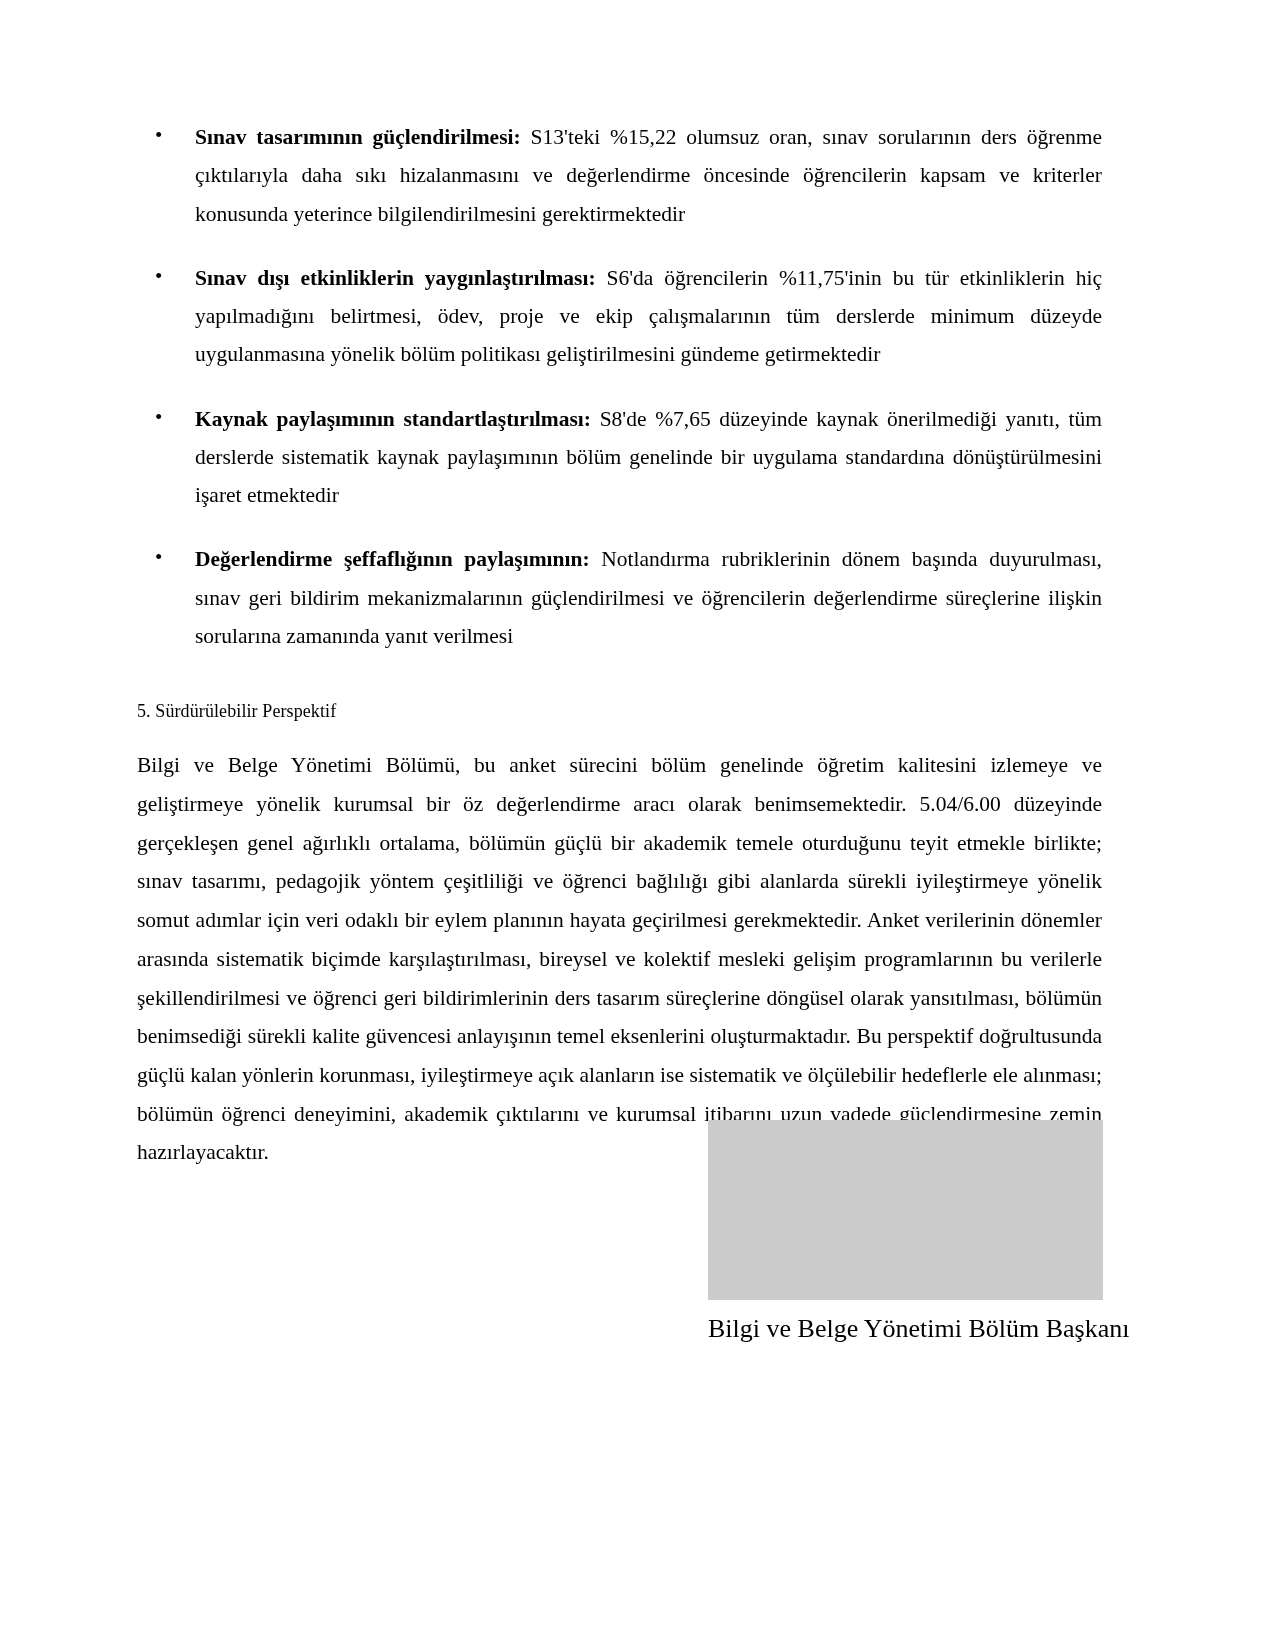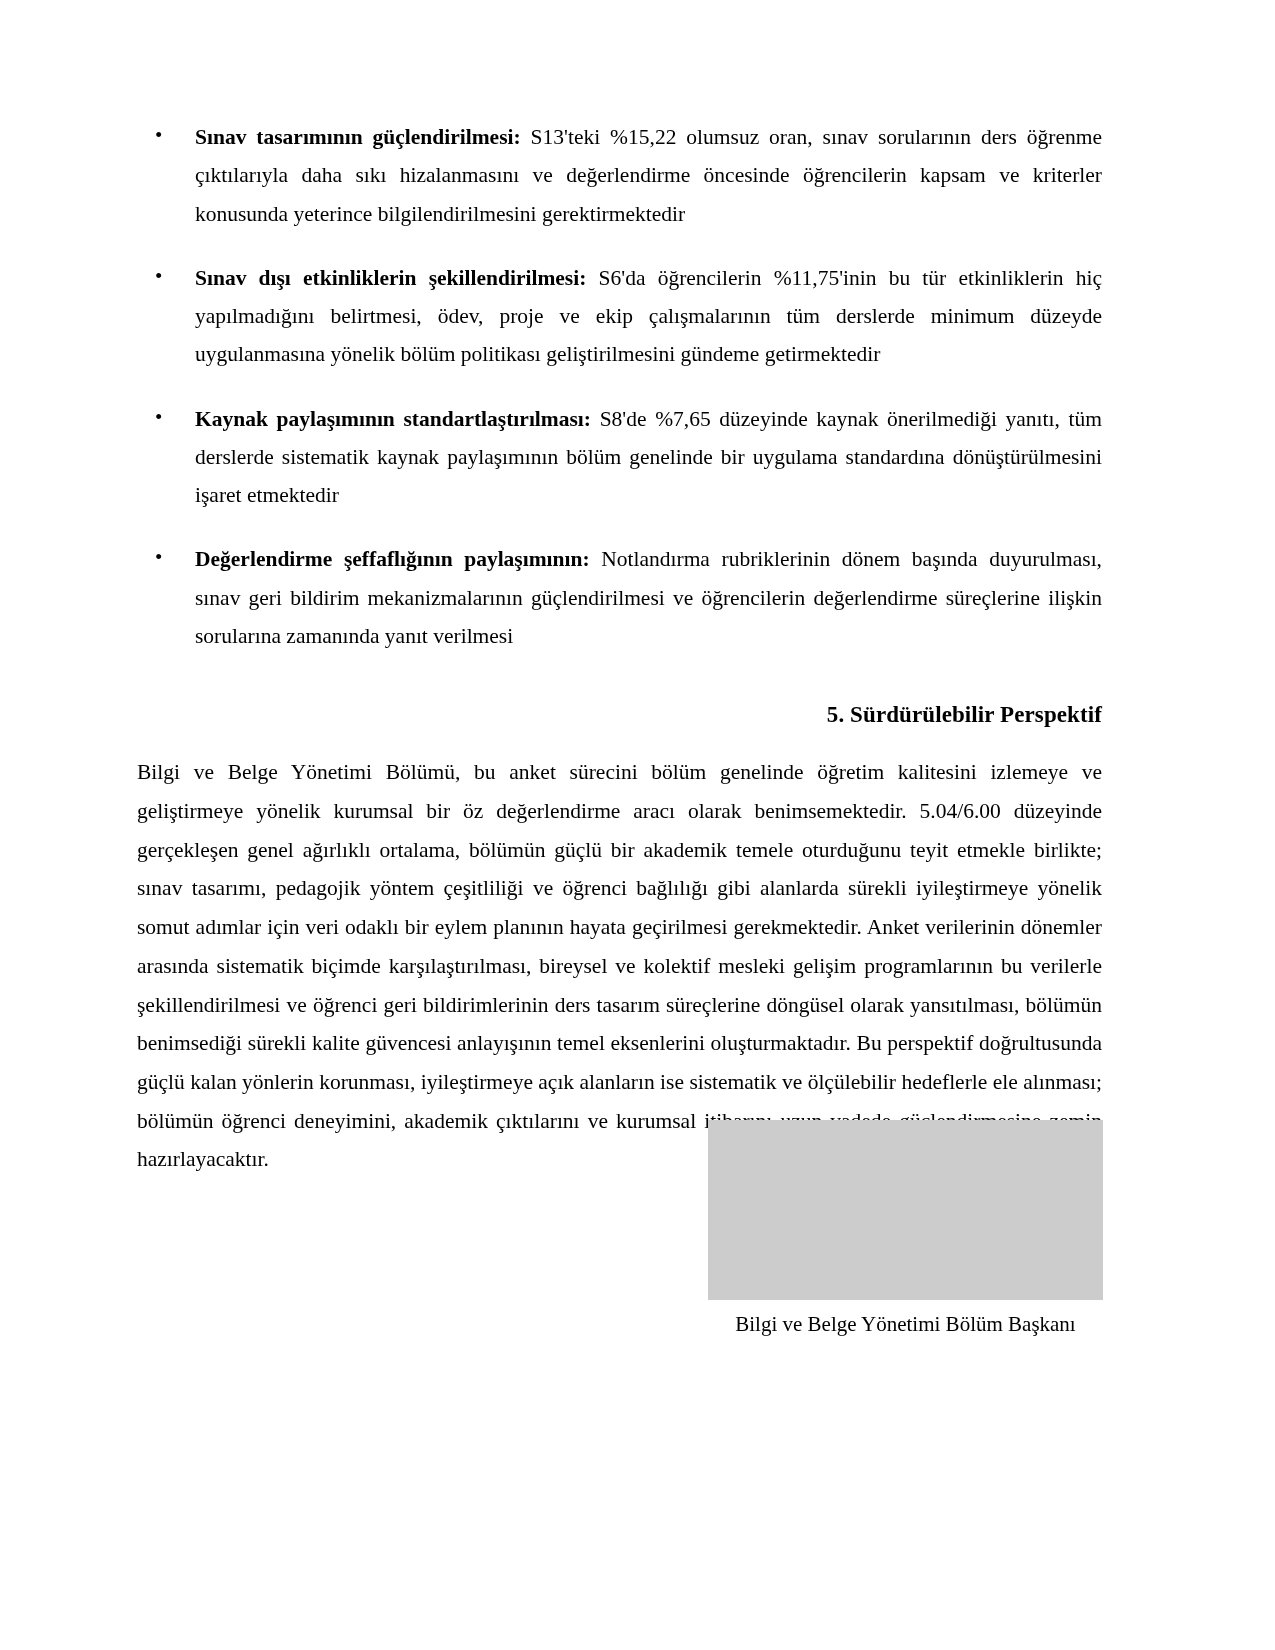--- a/index.html
+++ b/index.html
@@ -52,25 +52,24 @@
     line-height: 1.78;
   }
   .bullet-lead {
     font-weight: bold;
     margin-top: 28px;
   }
 
   
   .section-heading {
     margin: 44px 0 22px 0;
-    font-size: 23px;
-    font-weight: bold;
+    font-size: 18px;
+    font-weight: normal;
     line-height: 1.4;
     letter-spacing: 0.1px;
-    text-align: right;
   }
 
   
   .body-paragraph {
     font-size: 21.5px;
     line-height: 1.80;
     text-align: justify;
     text-justify: inter-word;
     margin: 0;
   }
@@ -82,21 +81,21 @@
     top: 1120px;
     width: 395px;
   }
   .signature-image {
     width: 395px;
     height: 180px;
     background: #cccccc;
   }
   .signature-caption {
     margin-top: 9px;
-    font-size: 21px;
+    font-size: 26px;
     line-height: 1.5;
     text-align: center;
     white-space: nowrap;
   }
 </style>
 </head>
 <body>
 
 <div class="page">
 
@@ -104,21 +103,21 @@
 
     <ul class="bullet-list">
 
       <li class="bullet-item">
         <span class="bullet-marker">•</span>
         <span class="bullet-lead">Sınav tasarımının güçlendirilmesi:</span><span> S13'teki %15,22 olumsuz oran, sınav sorularının ders öğrenme çıktılarıyla daha sıkı hizalanmasını ve değerlendirme öncesinde öğrencilerin kapsam ve kriterler konusunda yeterince bilgilendirilmesini gerektirmektedir</span>
       </li>
 
       <li class="bullet-item">
         <span class="bullet-marker">•</span>
-        <span class="bullet-lead">Sınav dışı etkinliklerin şekillendirilmesi:</span><span> S6'da öğrencilerin %11,75'inin bu tür etkinliklerin hiç yapılmadığını belirtmesi, ödev, proje ve ekip çalışmalarının tüm derslerde minimum düzeyde uygulanmasına yönelik bölüm politikası geliştirilmesini gündeme getirmektedir</span>
+        <span class="bullet-lead">Sınav dışı etkinliklerin yaygınlaştırılması:</span><span> S6'da öğrencilerin %11,75'inin bu tür etkinliklerin hiç yapılmadığını belirtmesi, ödev, proje ve ekip çalışmalarının tüm derslerde minimum düzeyde uygulanmasına yönelik bölüm politikası geliştirilmesini gündeme getirmektedir</span>
       </li>
 
       <li class="bullet-item">
         <span class="bullet-marker">•</span>
         <span class="bullet-lead">Kaynak paylaşımının standartlaştırılması:</span><span> S8'de %7,65 düzeyinde kaynak önerilmediği yanıtı, tüm derslerde sistematik kaynak paylaşımının bölüm genelinde bir uygulama standardına dönüştürülmesini işaret etmektedir</span>
       </li>
 
       <li class="bullet-item">
         <span class="bullet-marker">•</span>
         <span class="bullet-lead">Değerlendirme şeffaflığının paylaşımının:</span><span> Notlandırma rubriklerinin dönem başında duyurulması, sınav geri bildirim mekanizmalarının güçlendirilmesi ve öğrencilerin değerlendirme süreçlerine ilişkin sorularına zamanında yanıt verilmesi</span>

